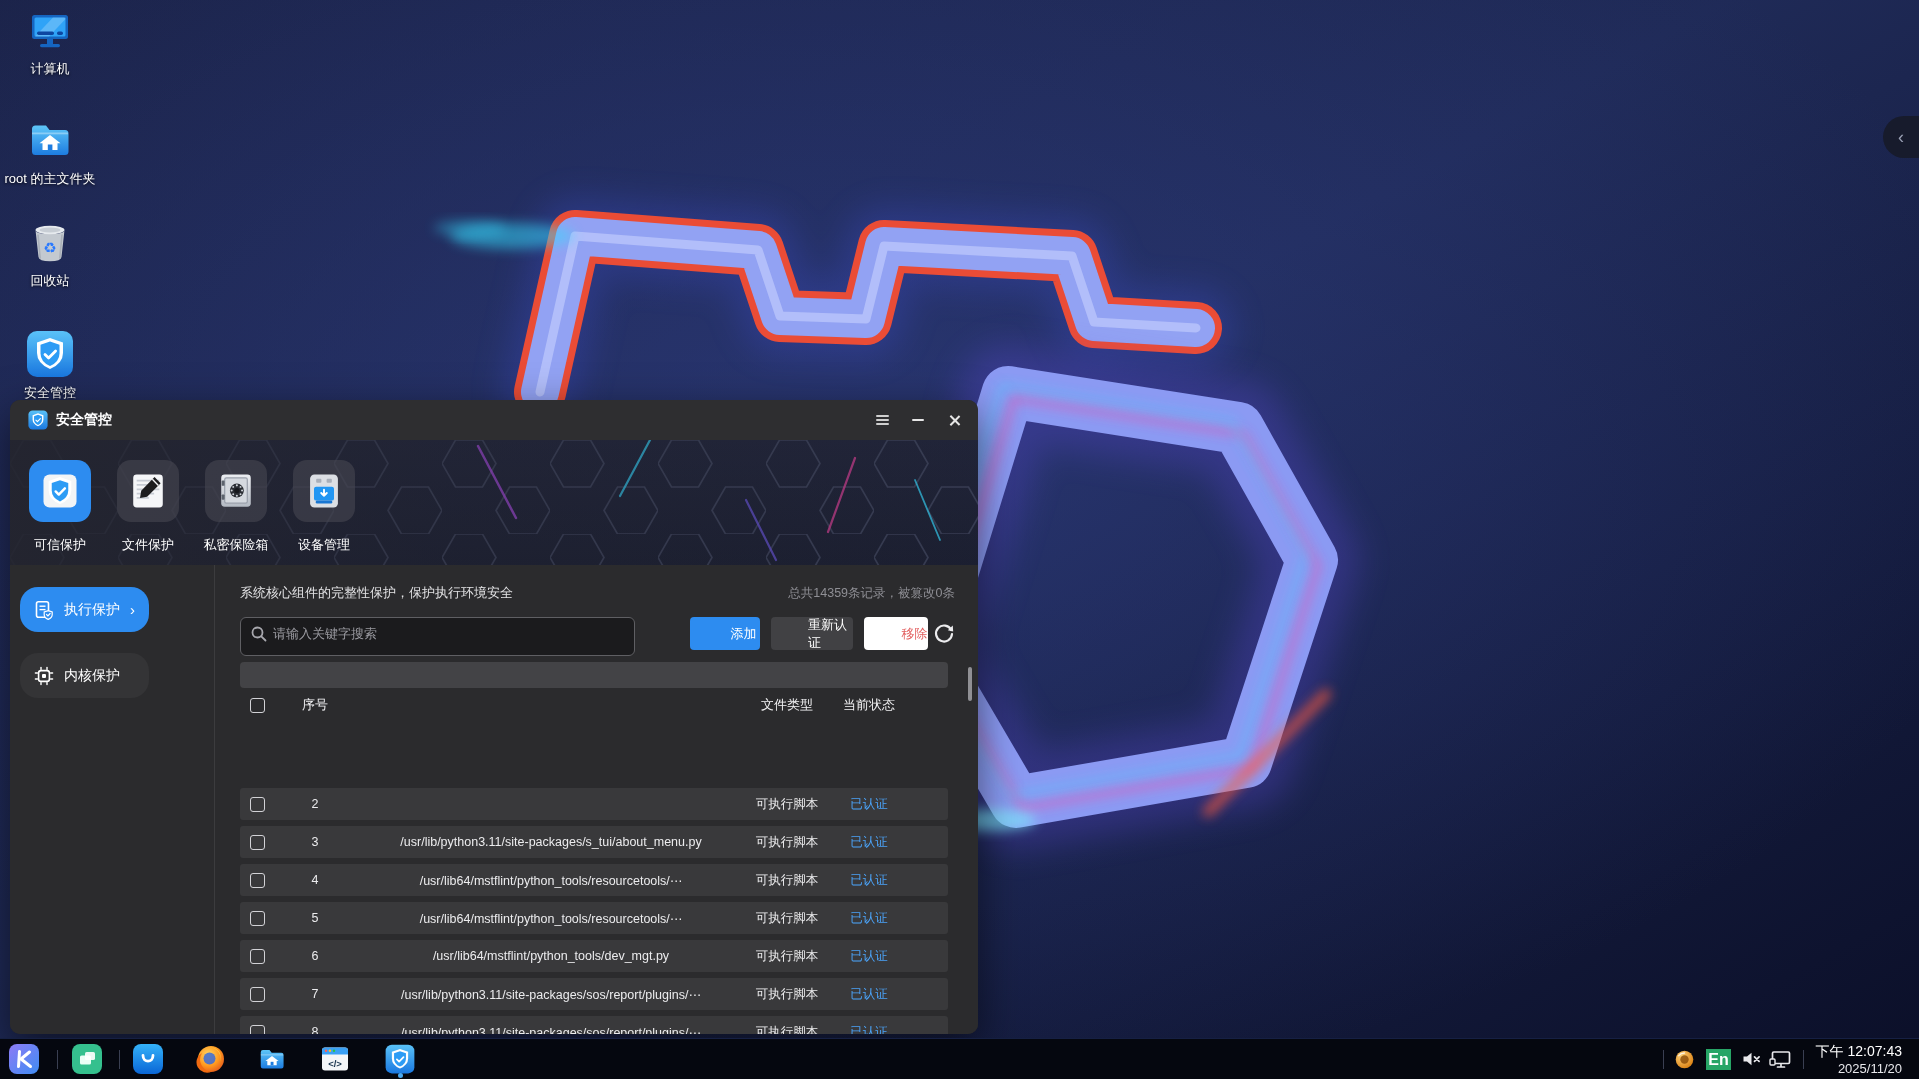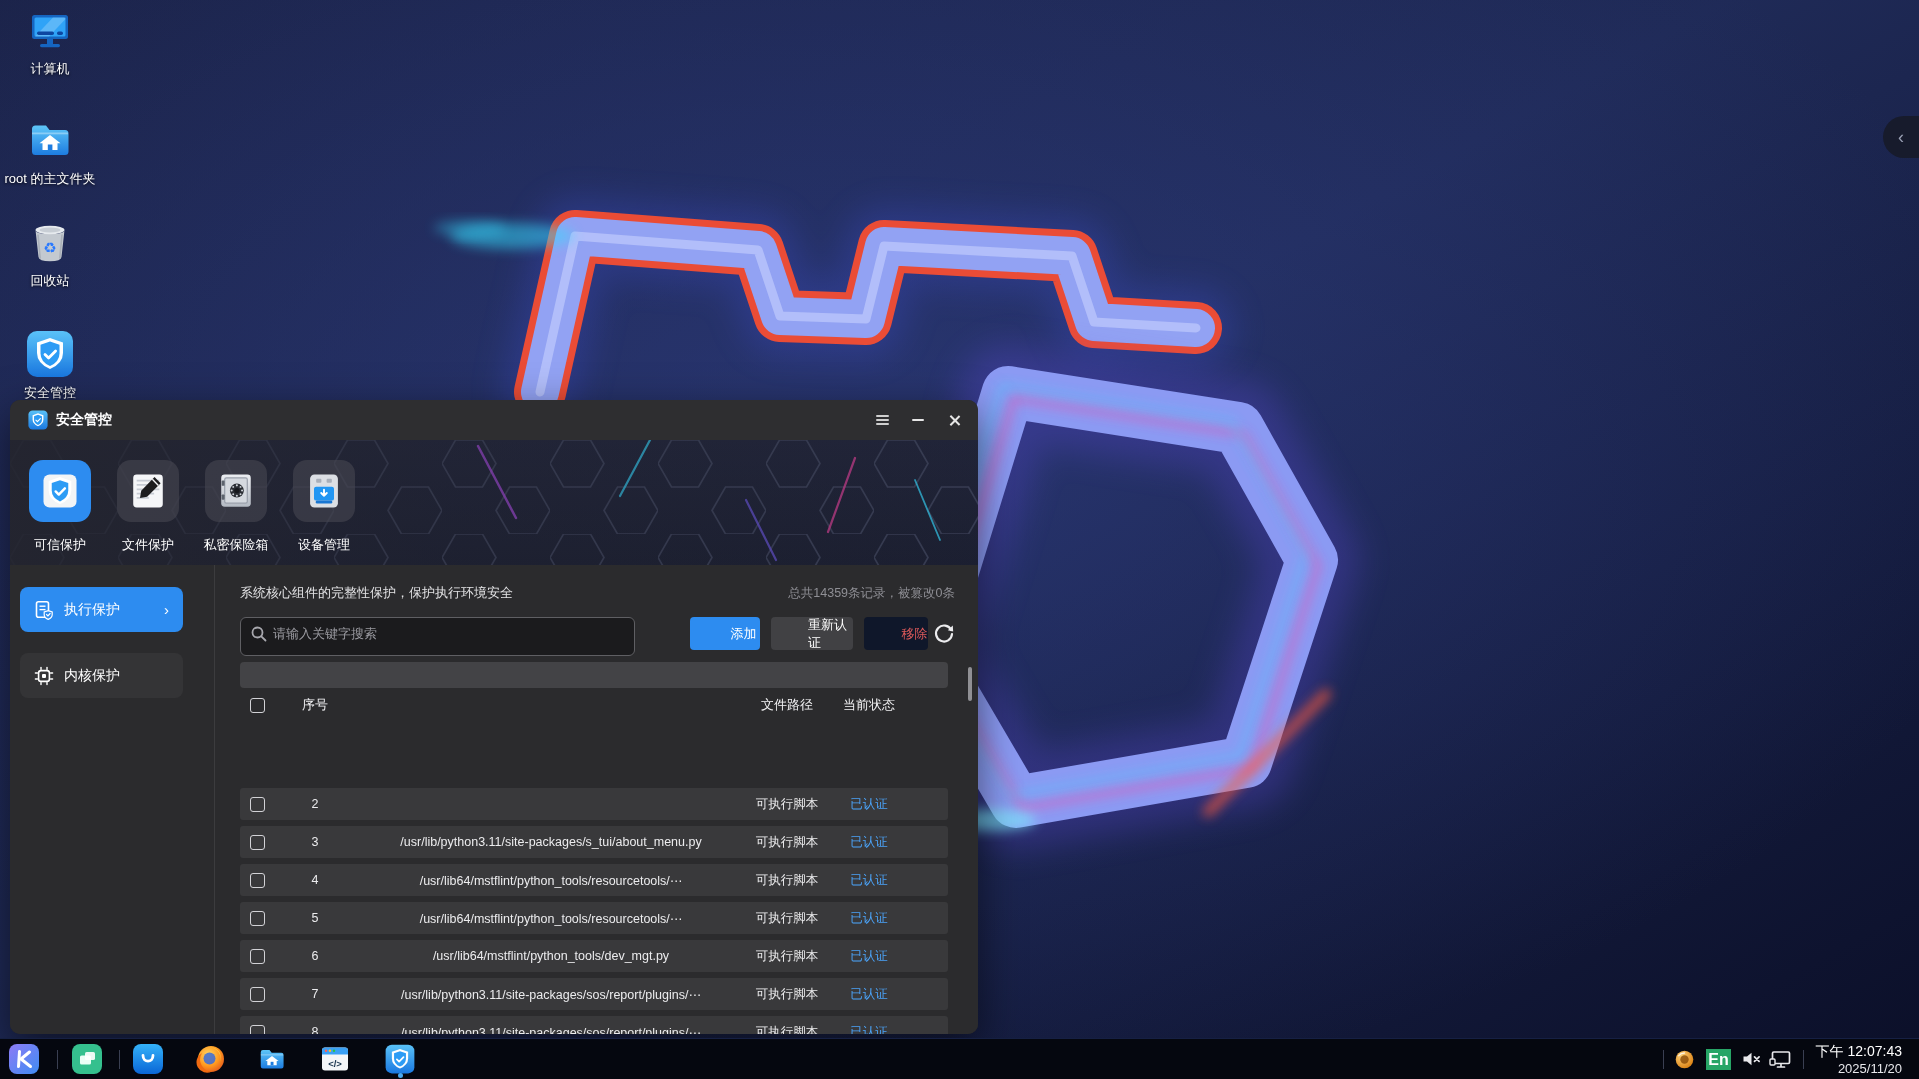--- a/index.html
+++ b/index.html
@@ -44,21 +44,21 @@
   .band .dim { position:absolute; inset:0;
     background:linear-gradient(90deg,rgba(36,37,47,.92),rgba(36,37,47,.35) 45%,rgba(36,37,47,.15)); }
   .mtile { position:absolute; top:20px; width:62px; height:62px; border-radius:14px;
     background:rgba(72,72,82,.58); display:flex; align-items:center; justify-content:center; }
   .mtile.active { background:#2d8cf0; }
   .mlabel { position:absolute; top:96px; width:88px; text-align:center; font-size:13px; color:#fff; }
 
   
   .sidebar { position:absolute; left:0; top:165px; width:205px; bottom:0;
     border-right:1px solid #3c3c3e; background:#2b2b2d; }
-  .side-item { position:absolute; left:10px; width:163px; height:45px; border-radius:8px;
+  .side-item { position:absolute; left:10px; width:129px; height:45px; border-radius:18px;
     background:#343436; display:flex; align-items:center; color:#fff; font-size:14px; }
   .side-item.active { background:#2d8cf0; }
   .side-item .sicon { margin:0 10px 0 14px; display:flex; }
   .side-item .chev { position:absolute; right:14px; font-size:15px; color:#fff; }
 
   .content { position:absolute; left:206px; top:165px; right:0; bottom:0; background:#2b2b2d; }
   .desc { position:absolute; left:24px; top:19px; font-size:13px; color:#e3e3e5; }
   .stats { position:absolute; right:23px; top:20px; font-size:12.5px; color:#8f8f95; }
 
   .searchbox { position:absolute; left:24px; top:52px; width:395px; height:39px;
@@ -66,21 +66,21 @@
   .searchbox svg { position:absolute; left:9px; top:7px; }
   .searchbox input { position:absolute; left:32px; top:0; width:355px; height:31px; border:0;
     background:transparent; outline:none; color:#ddd; font-size:13px;
     font-family:"Liberation Sans","DejaVu Sans",sans-serif; }
   .searchbox input::placeholder { color:#9a9aa0; }
 
   .btn { position:absolute; top:52px; height:33px; border-radius:4px; display:flex;
     align-items:center; justify-content:center; font-size:13px; color:#fff;padding-left:37px; }
   .btn-add { left:474px; width:70px; background:#2d8cf0; }
   .btn-reauth { left:555px; width:82px; background:#414144; }
-  .btn-remove { left:648px; width:64px; background:#0f172a; color:#e25b5b; }
+  .btn-remove { left:648px; width:64px; background:#ffffff; color:#e25b5b; }
   .refresh { position:absolute; left:716px; top:57px; width:24px; height:24px; display:flex;
     align-items:center; justify-content:center; }
 
   .table { position:absolute; left:24px; top:97px; width:708px; bottom:0; }
   .thead { position:absolute; left:0; top:0; width:708px; height:26px; background:#434346;
     border-radius:4px; }
   .trow { position:absolute; left:0; width:708px; height:32px; background:#39393b; border-radius:3px; }
   .cell { position:absolute; top:0; height:100%; display:flex; align-items:center;
     justify-content:center; font-size:12.5px; color:#ececee; white-space:nowrap; }
   .c-cb { left:10px; width:30px; justify-content:flex-start; }
@@ -397,21 +397,21 @@
           <polygon points="19.8,2.6 20.2,8.6 14.8,7.2" fill="#ececee"></polygon>
         </svg>
       </div>
 
       <div class="table">
         <div class="thead">
           <span class="cell c-cb">
               <span class="cb"></span>
             </span>
           <span class="cell c-no">序号</span>
-          <span class="cell c-type">文件路径</span>
+          <span class="cell c-type">文件类型</span>
           <span class="cell c-status">当前状态</span>
         </div>
 
         <div class="trow" style="top:126px;">
           <span class="cell c-cb">
               <span class="cb"></span>
             </span>
           <span class="cell c-no">2</span>
           <span class="cell c-type">可执行脚本</span>
           <span class="cell c-status">已认证</span>

